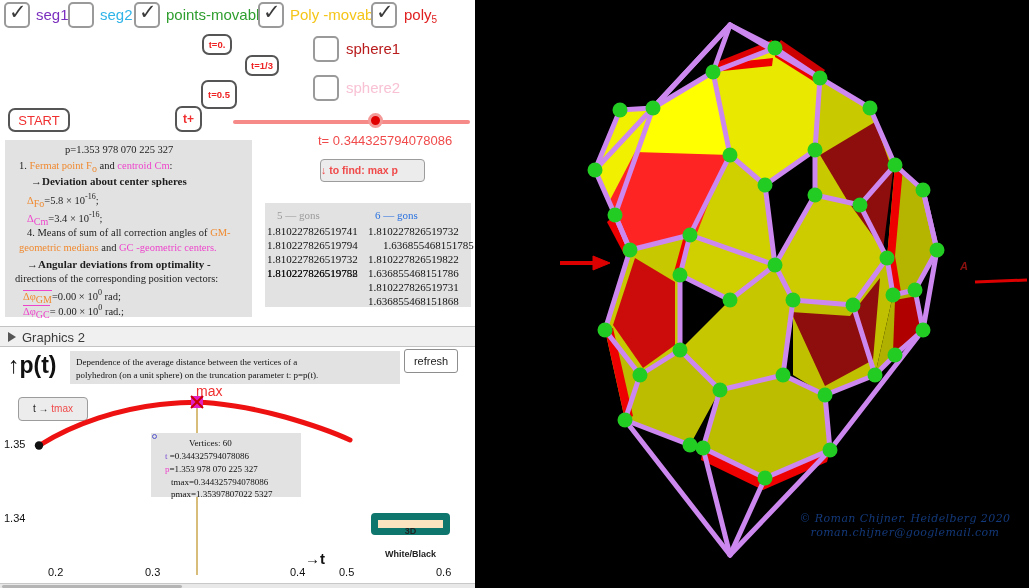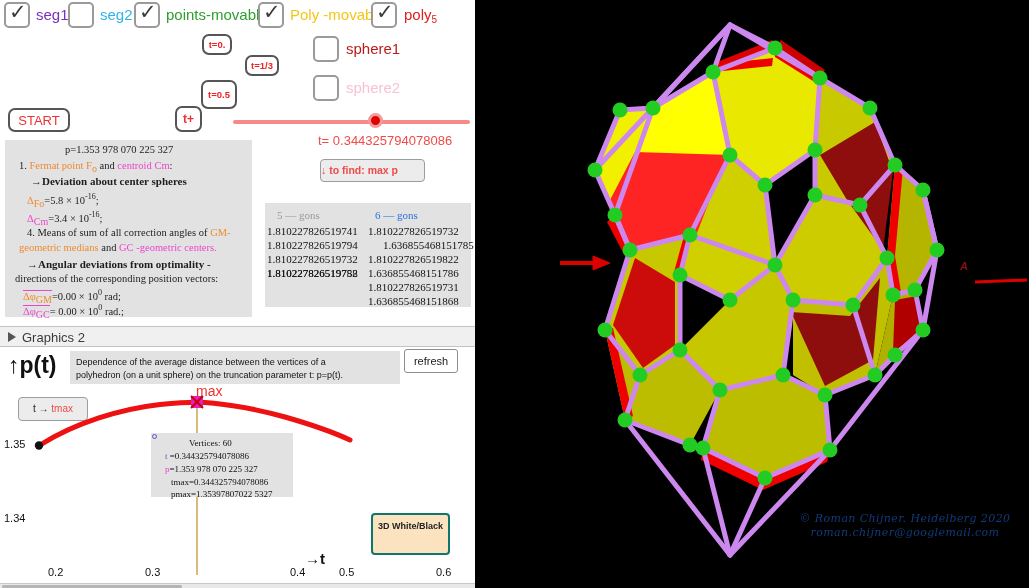--- a/index.html
+++ b/index.html
@@ -82,29 +82,29 @@
   #g2-header{position:absolute;left:0;top:326px;width:518px;height:21px;background:#f0f0f0;border-top:1px solid #c3c3c3;border-bottom:1px solid #c3c3c3;box-sizing:border-box;}
   #g2-tri{position:absolute;left:8px;top:5px;width:0;height:0;border-left:8px solid #555;border-top:5px solid transparent;border-bottom:5px solid transparent;}
   #g2-title{position:absolute;left:22px;top:3px;font-size:13px;color:#3a3a3a;}
   #g2-close{position:absolute;right:6px;top:2px;width:16px;height:16px;}
   #g2-close svg{display:block;}
 
   
   #chart{position:absolute;left:0;top:347px;width:475px;height:236px;background:#fff;overflow:hidden;}
   #pt-label{position:absolute;left:8px;top:5px;font-size:23px;font-weight:bold;color:#111;font-family:"Liberation Sans",sans-serif;white-space:nowrap;}
   #desc-box{position:absolute;left:70px;top:4px;width:330px;height:33px;background:#e2e2e2;}
-  #desc-box .dl{position:absolute;left:6px;font-size:9px;font-family:Liberation Sans, sans-serif;color:#111;white-space:nowrap;text-align:right;}
+  #desc-box .dl{position:absolute;left:6px;font-size:9px;font-family:Liberation Serif, serif;color:#111;white-space:nowrap;text-align:right;}
   #btn-refresh{position:absolute;left:404px;top:2px;width:54px;height:24px;border:1px solid #8e8e8e;border-radius:3px;background:#fff;font-size:11px;text-align:center;line-height:22px;color:#222;box-sizing:border-box;}
   #btn-ttmax{position:absolute;left:18px;top:50px;width:70px;height:24px;border:1px solid #9c9c9c;border-radius:4px;background:#ececec;font-size:10px;text-align:center;line-height:22px;box-sizing:border-box;color:#222;}
   #btn-ttmax .red{color:#f04a4a;}
-  #btn-3d{position:absolute;left:371px;top:166px;width:79px;height:42px;border:2px solid #0f766e;border-radius:4px;background:#fbe3c0;font-size:9px;font-weight:bold;text-align:center;line-height:23px;color:#222;box-sizing:border-box;}
+  #btn-3d{position:absolute;left:371px;top:166px;width:79px;height:22px;border:7px solid #0f766e;border-radius:4px;background:#fbe3c0;font-size:9px;font-weight:bold;text-align:center;line-height:23px;color:#222;box-sizing:border-box;}
 
   #curve-svg{position:absolute;left:0;top:0;width:475px;height:236px;}
   #max-label{position:absolute;left:196px;top:36px;font-size:14px;color:#f03030;}
-  #tip-box{position:absolute;left:151px;top:86px;width:142px;height:64px;background:#e2e2e2;}
+  #tip-box{position:absolute;left:151px;top:86px;width:142px;height:64px;background:#e2e2e2;padding-left:8px;}
   #tip-box .tl{position:absolute;white-space:nowrap;font-size:9px;font-family:"Liberation Serif",serif;color:#111;}
   .tip-t{color:#7a4fd0;}
   .tip-p{color:#ee44cc;}
   .tip-r{color:#f03030;font-size:9.5px;}
   #tip-dot{position:absolute;left:152px;top:87px;width:5px;height:5px;border-radius:50%;border:1px solid #5555cc;box-sizing:border-box;}
 
   .ytick{position:absolute;font-size:11px;color:#111;}
   .xtick{position:absolute;font-size:11px;color:#111;}
   #t-arrow{position:absolute;left:305px;top:203px;font-size:15px;font-weight:bold;color:#111;}
 

